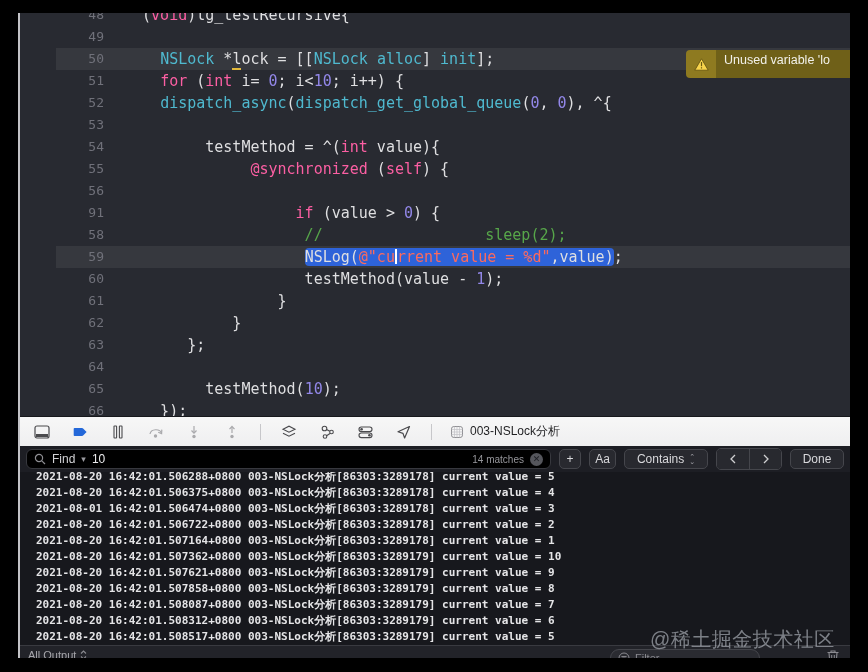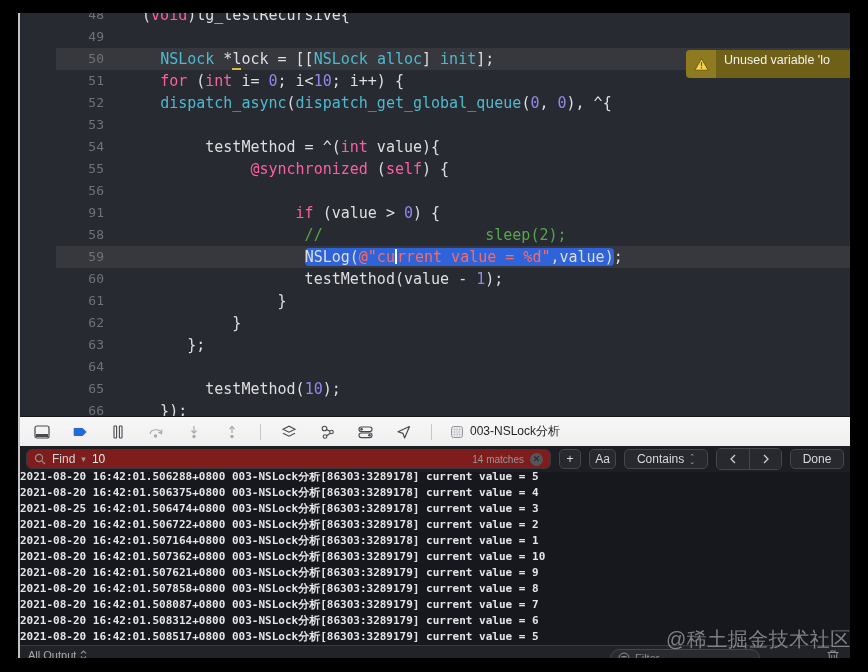--- a/index.html
+++ b/index.html
@@ -29,52 +29,52 @@
   
   .dbgbar{position:absolute;left:0;top:403px;width:830px;height:30px;
           background:linear-gradient(#F7F7F7,#EFEFF0);border-top:1px solid #17181C;
           box-sizing:border-box;display:flex;align-items:center;padding-left:12px;gap:18px;}
   .tbtn{display:flex;align-items:center;justify-content:center;width:20px;height:20px;cursor:pointer;}
   .tsep{width:1px;height:16px;background:#C7C7CA;}
   .proc{display:flex;align-items:center;gap:6px;font-size:12px;color:#1F1F21;}
   
   .findbar{position:absolute;left:0;top:433px;width:830px;height:26px;background:#1D1E24;
            display:flex;align-items:center;padding:0 6px;box-sizing:border-box;gap:8px;}
-  .ffield{width:560px;height:20px;background:#7f1d1d;border:1px solid #37383E;border-radius:6px;
+  .ffield{width:560px;height:20px;background:#000000;border:1px solid #37383E;border-radius:6px;
           display:flex;align-items:center;padding:0 7px;box-sizing:border-box;gap:6px;}
   .flabel{font-size:12px;color:#D2D2D5;}
   .fchev{font-size:9px;color:#9A9AA0;}
   .fquery{font-size:12px;color:#ECECEE;flex:1;}
   .fmatches{font-size:10px;color:#96969B;}
   .fclear{width:13px;height:13px;border-radius:50%;background:#55565C;color:#1D1E24;
           font-size:9px;line-height:13px;text-align:center;cursor:pointer;}
   .fbtn{height:20px;background:#28292F;border:1px solid #45464C;border-radius:5px;color:#D8D8DB;
         font-size:12px;display:flex;align-items:center;justify-content:center;cursor:pointer;
         box-sizing:border-box;flex:0 0 auto;}
   .fgroup{display:flex;height:20px;border:1px solid #45464C;border-radius:5px;overflow:hidden;flex:0 0 auto;}
   .fgroup .fbtn{border:none;border-radius:0;width:32px;background:#28292F;}
   .fgroup .fbtn + .fbtn{border-left:1px solid #45464C;}
   .chevcol{display:flex;flex-direction:column;line-height:5px;font-size:7px;color:#A9A9AF;margin-left:5px;}
   
   .console{position:absolute;left:0;top:459px;width:830px;height:173px;background:#17181D;
-           overflow:hidden;padding-left:0;box-sizing:border-box;}
+           overflow:hidden;padding-left:16px;box-sizing:border-box;}
   .cline{font:600 11px/16px "DejaVu Sans Mono",monospace;color:#E5E5E7;white-space:pre;}
   .cline:first-child{margin-top:-3px;}
   
   .botbar{position:absolute;left:0;top:632px;width:830px;height:26px;background:#222329;
           border-top:1px solid #393A40;box-sizing:border-box;}
   .allout{position:absolute;left:8px;top:3px;font-size:11px;color:#A6A6AB;display:flex;
           align-items:center;gap:4px;cursor:pointer;}
   .filterfield{position:absolute;left:590px;top:3px;width:150px;height:18px;background:#2A2B31;
                border:1px solid #44454B;border-radius:9px;display:flex;align-items:center;
                gap:5px;padding:0 7px;box-sizing:border-box;}
   .filterfield span{font-size:11px;color:#8A8A90;}
   .trash{position:absolute;left:806px;top:3px;cursor:pointer;}
   
-  .wm{position:absolute;left:666px;top:626px;font-size:20px;font-weight:500;
+  .wm{position:absolute;left:650px;top:626px;font-size:20px;font-weight:500;
       color:rgba(186,191,199,.62);letter-spacing:.5px;z-index:20;}
 </style>
 </head>
 <body>
 
 <div class="window">
 
   <div class="editor">
     <div class="rows" id="code-rows">
         <div class="row"><span class="gut">48</span><span class="code"><span class="tk-p">  (</span><span class="tk-k">void</span><span class="tk-p">)lg_testRecursive{</span></span></div>
@@ -219,21 +219,21 @@
           </svg>
       </div>
     </div>
     <div class="fbtn" style="width:54px">Done</div>
   </div>
 
   <div class="console">
     <div id="console-rows">
         <div class="cline">2021-08-20 16:42:01.506288+0800 003-NSLock分析[86303:3289178] current value = 5</div>
         <div class="cline">2021-08-20 16:42:01.506375+0800 003-NSLock分析[86303:3289178] current value = 4</div>
-        <div class="cline">2021-08-25 16:42:01.506474+0800 003-NSLock分析[86303:3289178] current value = 3</div>
+        <div class="cline">2021-08-01 16:42:01.506474+0800 003-NSLock分析[86303:3289178] current value = 3</div>
         <div class="cline">2021-08-20 16:42:01.506722+0800 003-NSLock分析[86303:3289178] current value = 2</div>
         <div class="cline">2021-08-20 16:42:01.507164+0800 003-NSLock分析[86303:3289178] current value = 1</div>
         <div class="cline">2021-08-20 16:42:01.507362+0800 003-NSLock分析[86303:3289179] current value = 10</div>
         <div class="cline">2021-08-20 16:42:01.507621+0800 003-NSLock分析[86303:3289179] current value = 9</div>
         <div class="cline">2021-08-20 16:42:01.507858+0800 003-NSLock分析[86303:3289179] current value = 8</div>
         <div class="cline">2021-08-20 16:42:01.508087+0800 003-NSLock分析[86303:3289179] current value = 7</div>
         <div class="cline">2021-08-20 16:42:01.508312+0800 003-NSLock分析[86303:3289179] current value = 6</div>
         <div class="cline">2021-08-20 16:42:01.508517+0800 003-NSLock分析[86303:3289179] current value = 5</div>
       </div>
   </div>

